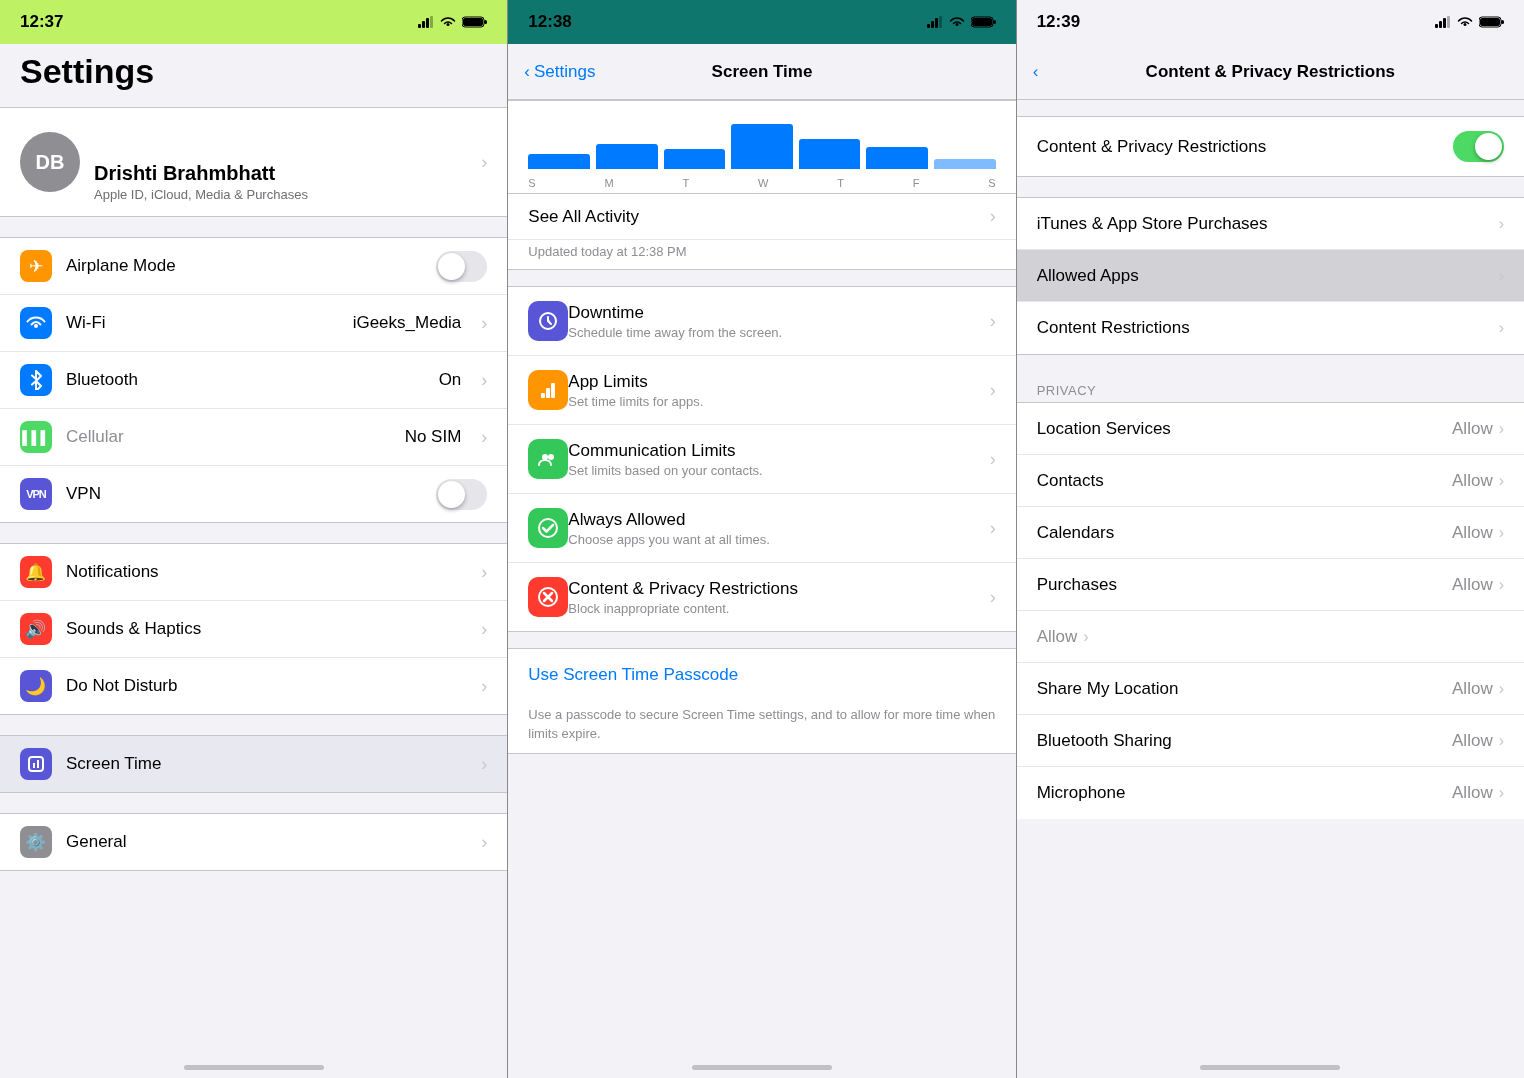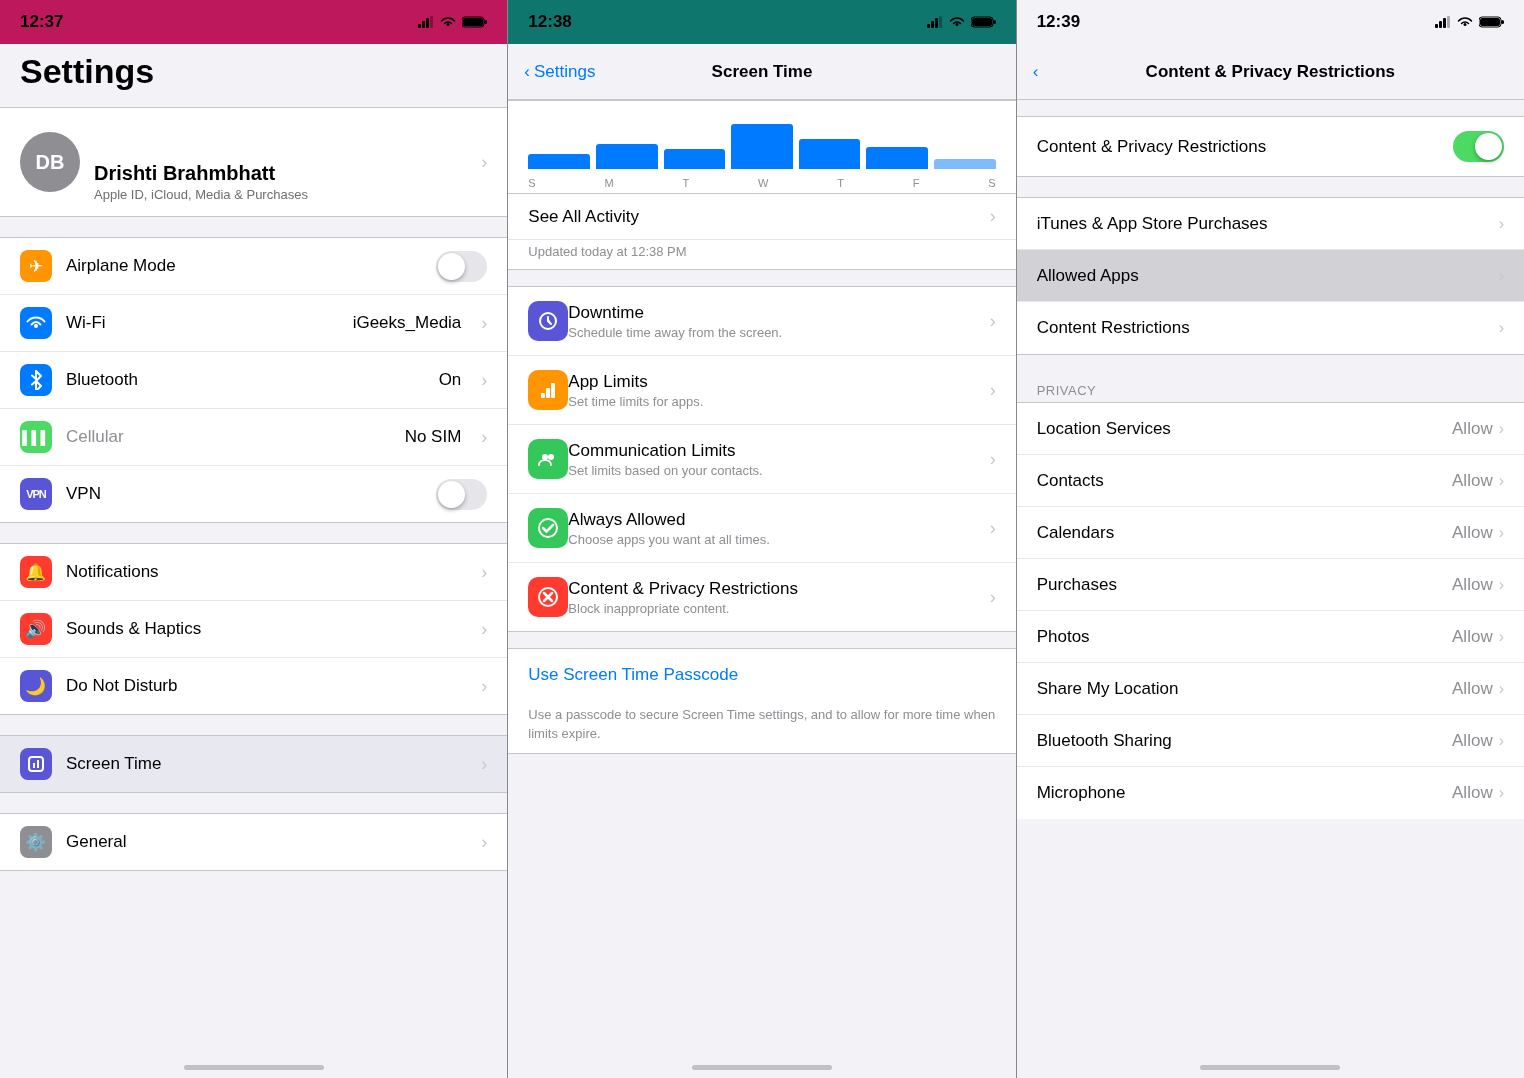--- a/index.html
+++ b/index.html
@@ -36,21 +36,21 @@
     }
     .status-icons {
       display: flex;
       align-items: center;
       gap: 6px;
     }
     .status-icons svg { fill: #000; }
 
     
     .panel-1 { background: #f2f2f7; }
-    .panel-1 .status-bar { background: #be185d; }
+    .panel-1 .status-bar { background: #bef264; }
 
     .settings-title {
       padding: 8px 20px 16px;
       font-size: 34px;
       font-weight: 700;
       color: #000;
     }
 
     .profile-row {
       background: #fff;
@@ -673,21 +673,20 @@
       <span class="cp-label">Calendars</span>
       <span class="cp-value">Allow</span>
       <span class="chevron">›</span>
     </div>
     <div class="privacy-row">
       <span class="cp-label">Purchases</span>
       <span class="cp-value">Allow</span>
       <span class="chevron">›</span>
     </div>
     <div class="privacy-row">
-      <span class="cp-label">Photos</span>
       <span class="cp-value">Allow</span>
       <span class="chevron">›</span>
     </div>
     <div class="privacy-row">
       <span class="cp-label">Share My Location</span>
       <span class="cp-value">Allow</span>
       <span class="chevron">›</span>
     </div>
     <div class="privacy-row">
       <span class="cp-label">Bluetooth Sharing</span>

